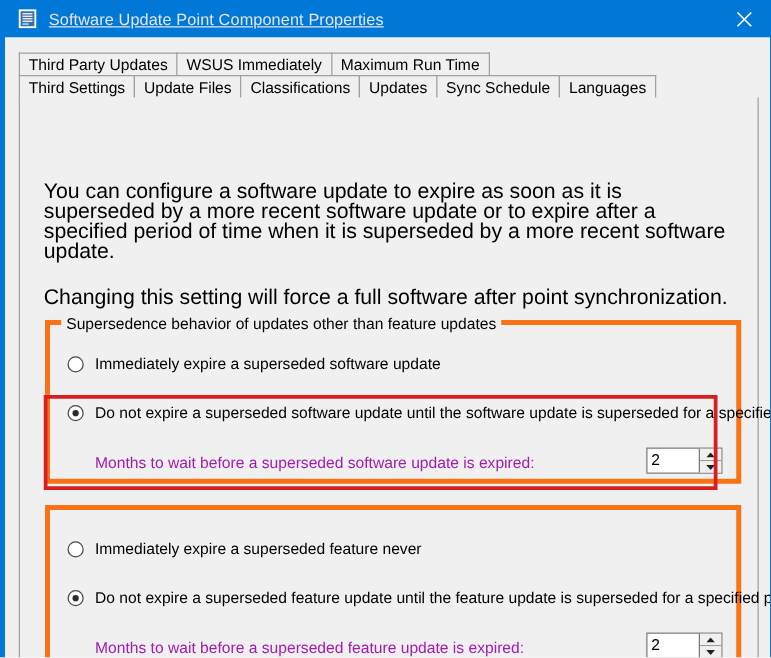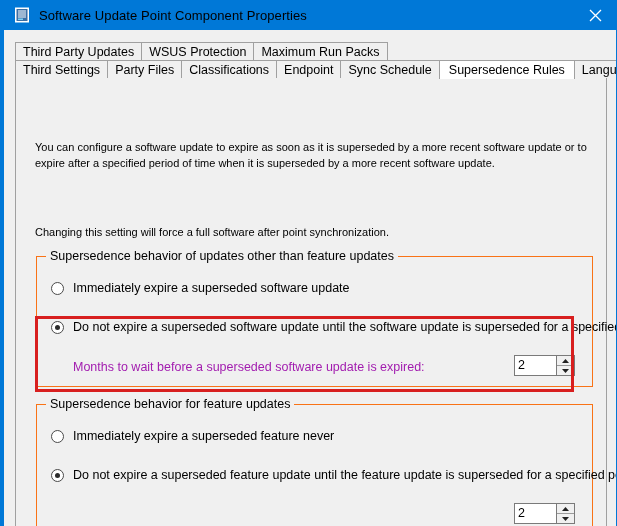--- a/index.html
+++ b/index.html
@@ -30,25 +30,26 @@
     align-items: center;
   }
   #title-icon {
     width: 16px;
     height: 16px;
     margin-left: 10px;
     margin-right: 9px;
     flex: 0 0 auto;
   }
   #title-text {
-    color: #000000;
+    color: #e5e5e5;
     font-size: 13px;
     letter-spacing: .1px;
     white-space: nowrap;
     flex: 1 1 auto;
+    text-decoration: underline;
   }
   #close-button {
     width: 42px;
     height: 30px;
     display: flex;
     align-items: center;
     justify-content: center;
     flex: 0 0 auto;
   }
   #close-button svg { display: block; }
@@ -113,32 +114,32 @@
     width: 592px;
     height: 460px;
     background: #f0f0f0;
     border: 1px solid #a0a0a0;
     border-top: none;
     box-sizing: border-box;
   }
 
   .para {
     position: absolute;
-    font-size: 11px;
+    font-size: 17px;
     color: #000000;
     line-height: 16px;
   }
   #para1 { left: 19px; top: 50px; width: 552px; }
   #para2 { left: 19px; top: 93px; width: 552px; }
   #para3 { left: 19px; top: 135px; width: 552px; }
 
   
   .groupbox {
     position: absolute;
-    border: 1px solid #f97316;
+    border: 4px solid #f97316;
     box-sizing: border-box;
   }
   #group1 { left: 20px; top: 178px; width: 557px; height: 131px; }
   #group2 { left: 20px; top: 326px; width: 557px; height: 131px; }
   .group-legend {
     position: absolute;
     top: -8px;
     left: 9px;
     padding: 0 4px;
     background: #f0f0f0;
@@ -262,30 +263,29 @@
         <path d="M1 1 L12 12 M12 1 L1 12" stroke="#ffffff" stroke-width="1.3" fill="none"></path>
       </svg>
     </span>
   </div>
 
   <div id="client">
 
     <div id="tabstrip">
       <div class="tabrow row1">
         <div class="tab">Third Party Updates</div>
-        <div class="tab">WSUS Protection</div>
-        <div class="tab">Maximum Run Packs</div>
+        <div class="tab">WSUS Immediately</div>
+        <div class="tab">Maximum Run Time</div>
       </div>
       <div class="tabrow row2">
         <div class="tab">Third Settings</div>
-        <div class="tab">Party Files</div>
+        <div class="tab">Update Files</div>
         <div class="tab">Classifications</div>
-        <div class="tab">Endpoint</div>
+        <div class="tab">Updates</div>
         <div class="tab">Sync Schedule</div>
-        <div class="tab selected">Supersedence Rules</div>
         <div class="tab">Languages</div>
       </div>
     </div>
 
     <div id="panel">
 
       <p class="para" id="para1">You can configure a software update to expire as soon as it is superseded by a more recent software update or to expire after a specified period of time when it is superseded by a more recent software update.</p>
       <p class="para" id="para3">Changing this setting will force a full software after point synchronization.</p>
 
       <div class="groupbox" id="group1">
@@ -314,32 +314,32 @@
             <span class="spin-btn down">
               <svg width="7" height="4" viewBox="0 0 7 4">
                   <path d="M3.5 4 L0 0 L7 0 Z" fill="#202020"></path>
                 </svg>
             </span>
           </span>
         </div>
       </div>
 
       <div class="groupbox" id="group2">
-        <span class="group-legend">Supersedence behavior for feature updates</span>
 
         <div class="radio-row" style="left:14px; top:24px;">
           <span class="radio"></span>
           <span class="radio-label">Immediately expire a superseded feature never</span>
         </div>
 
         <div class="radio-row" style="left:14px; top:63px;">
           <span class="radio checked"></span>
           <span class="radio-label">Do not expire a superseded feature update until the feature update is superseded for a specified period</span>
         </div>
 
+        <span class="months-label" style="left:36px; top:103px;">Months to wait before a superseded feature update is expired:</span>
 
         <div class="spinner" style="left:477px; top:98px;">
           <span class="spinner-value">2</span>
           <span class="spin-buttons">
             <span class="spin-btn up">
               <svg width="7" height="4" viewBox="0 0 7 4">
                   <path d="M3.5 0 L7 4 L0 4 Z" fill="#202020"></path>
                 </svg>
             </span>
             <span class="spin-btn down">

